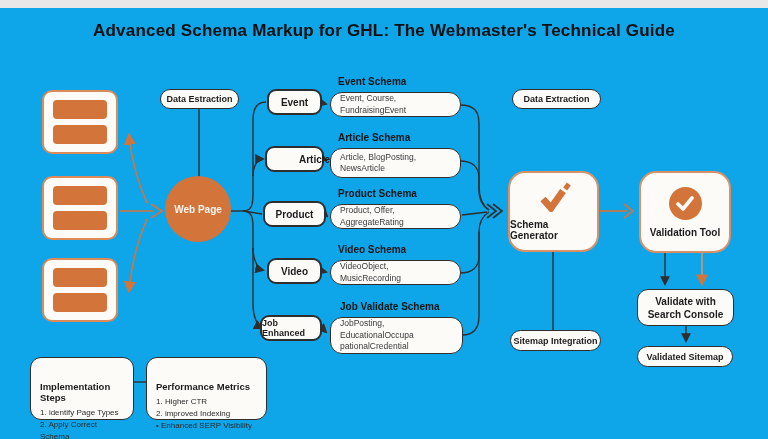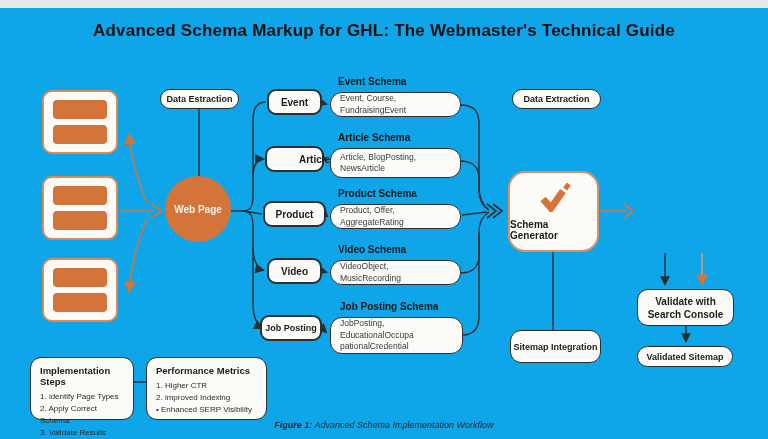--- a/index.html
+++ b/index.html
@@ -50,21 +50,21 @@
     width:33px;height:33px;border-radius:50%;background:#D3743A;
     display:flex;align-items:center;justify-content:center;
   }
   .console-box{
     border:1.6px solid #2E2E2E;border-radius:11px;background:#FCFBF8;
     display:flex;align-items:center;justify-content:center;text-align:center;
     font-size:10px;font-weight:bold;white-space:pre-line;line-height:1.3;
   }
   .info-box{
     border:1.6px solid #2E2E2E;border-radius:11px;background:#FCFBF8;
-    padding:7px 8px 5px 9px;
+    padding:23px 8px 5px 9px;
   }
   .info-box .info-title{font-size:9.5px;font-weight:bold;margin-bottom:4px;}
   .info-box .info-item{font-size:8px;color:#2A2A2A;line-height:1.5;}
   .caption{
     left:0;top:412px;width:768px;text-align:center;
     font-size:9px;font-style:italic;color:#2A2A2A;
   }
   .caption .fig{font-weight:bold;}
 </style>
 </head>
@@ -137,67 +137,72 @@
     <div class="bar"></div>
   </div>
 
   <div class="abs pill" style="left:160px;top:81px;width:79px;height:20px;">Data Estraction</div>
   <div class="abs webpage-circle">Web Page</div>
 
   <div class="abs type-pill" style="left:267px;top:81px;width:55px;height:26px;">Event</div>
   <div class="abs type-pill" style="left:265px;top:138px;width:59px;height:26px;padding-left:40px;">Article</div>
   <div class="abs type-pill" style="left:263px;top:193px;width:63px;height:26px;">Product</div>
   <div class="abs type-pill" style="left:267px;top:250px;width:55px;height:26px;">Video</div>
-  <div class="abs type-pill" style="left:260px;top:307px;width:62px;height:26px;font-size:9px;">Job Posting</div>
+  <div class="abs type-pill" style="left:260px;top:307px;width:62px;height:26px;font-size:9px;">Job Enhanced</div>
 
   <div class="abs schema-label" style="left:338px;top:68px;">Event Schema</div>
   <div class="abs schema-box" style="left:330px;top:84px;width:131px;height:25px;">Event, Course, FundraisingEvent</div>
 
   <div class="abs schema-label" style="left:338px;top:124px;">Article Schema</div>
   <div class="abs schema-box" style="left:330px;top:140px;width:131px;height:30px;">Article, BlogPosting, NewsArticle</div>
 
   <div class="abs schema-label" style="left:338px;top:180px;">Product Schema</div>
   <div class="abs schema-box" style="left:330px;top:196px;width:131px;height:25px;">Product, Offer, AggregateRating</div>
 
   <div class="abs schema-label" style="left:338px;top:236px;">Video Schema</div>
   <div class="abs schema-box" style="left:330px;top:252px;width:131px;height:25px;">VideoObject, MusicRecording</div>
 
-  <div class="abs schema-label" style="left:340px;top:293px;">Job Posting Schema</div>
+  <div class="abs schema-label" style="left:340px;top:293px;">Job Validate Schema</div>
   <div class="abs schema-box" style="left:330px;top:309px;width:133px;height:37px;">JobPosting, EducationalOccupa
 pationalCredential</div>
 
   <div class="abs pill" style="left:512px;top:81px;width:89px;height:20px;">Data Extraction</div>
 
   <div class="abs big-node" style="left:508px;top:163px;width:91px;height:81px;">
     <svg width="34" height="30" viewBox="0 0 34 30">
       <path d="M6,17 L14,26 L26,9" stroke="#D3743A" stroke-width="7" fill="none"></path>
       <path d="M28,3 L32,6" stroke="#D3743A" stroke-width="6" fill="none"></path>
     </svg>
     <div class="node-label">Schema Generator</div>
   </div>
 
-
-  <div class="abs pill" style="left:510px;top:322px;width:91px;height:33px;">Sitemap Integration</div>
+  <div class="abs big-node" style="left:639px;top:163px;width:92px;height:82px;">
+    <div class="check-circle">
+      <svg width="18" height="15" viewBox="0 0 18 15">
+        <path d="M2,8 L7,13 L16,2" stroke="#FCFBF8" stroke-width="3.6" fill="none" stroke-linecap="round" stroke-linejoin="round"></path>
+      </svg>
+    </div>
+    <div class="node-label">Validation Tool</div>
+  </div>
+
+  <div class="abs pill" style="left:510px;top:322px;width:91px;height:21px;">Sitemap Integration</div>
 
   <div class="abs console-box" style="left:637px;top:281px;width:97px;height:37px;">Validate with
 Search Console</div>
 
   <div class="abs pill" style="left:637px;top:338px;width:96px;height:21px;">Validated Sitemap</div>
 
   <div class="abs info-box" style="left:30px;top:349px;width:104px;height:63px;">
     <div class="info-title">Implementation Steps</div>
     <div class="info-item">1. identify Page Types</div>
     <div class="info-item">2. Apply Correct Schema</div>
     <div class="info-item">3. Validate Results</div>
   </div>
 
   <div class="abs info-box" style="left:146px;top:349px;width:121px;height:63px;">
     <div class="info-title">Performance Metrics</div>
     <div class="info-item">1. Higher CTR</div>
     <div class="info-item">2. improved Indexing</div>
     <div class="info-item">• Enhanced SERP Visibility</div>
   </div>
 
-  <div class="abs caption">
-    <span class="fig">Figure 1:</span><span> Advanced Schema Implementation Workflow</span>
-  </div>
 
 </div>
 
 </body></html>

